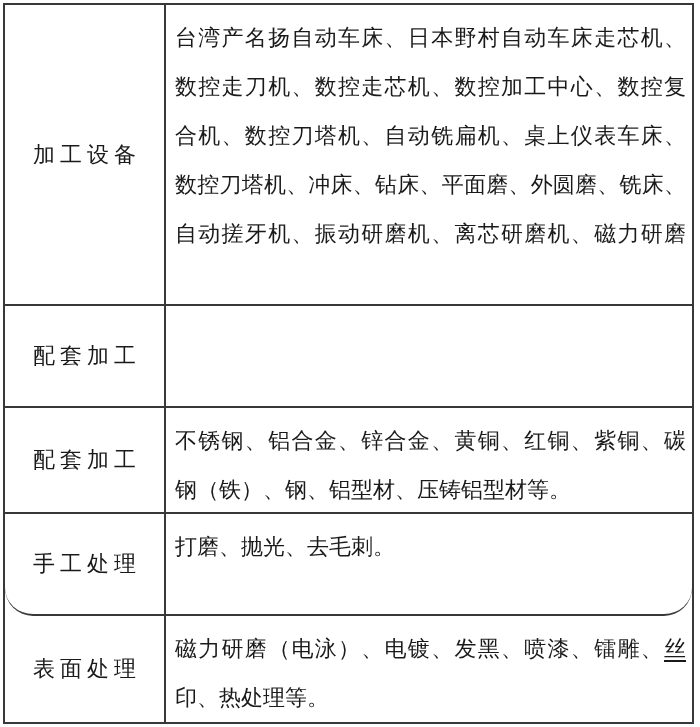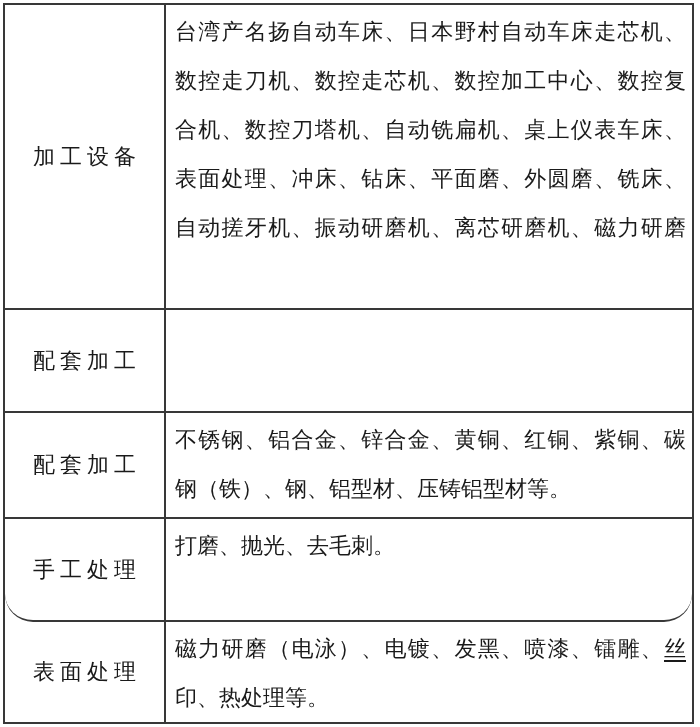--- a/index.html
+++ b/index.html
@@ -51,21 +51,21 @@
     flex-shrink: 0;
   }
   .label-cell span {
     letter-spacing: 5px;
     margin-right: -5px;
     white-space: nowrap;
   }
   .content-cell {
     flex: 1;
     box-sizing: border-box;
-    padding: 2px 6px 0 9px;
+    padding: 8px 6px 0 9px;
     overflow: hidden;
   }
   .line {
     font-size: 22px;
     line-height: 49px;
     white-space: normal;
   }
   .line.j {
     text-align: justify;
     text-align-last: justify;
@@ -82,21 +82,21 @@
 <div class="table">
 
   <div class="row r0">
     <div class="label-cell">
       <span>加工设备</span>
     </div>
     <div class="content-cell">
       <div class="line j">台湾产名扬自动车床、日本野村自动车床走芯机、</div>
       <div class="line j">数控走刀机、数控走芯机、数控加工中心、数控复</div>
       <div class="line j">合机、数控刀塔机、自动铣扁机、桌上仪表车床、</div>
-      <div class="line j">表面处理、冲床、钻床、平面磨、外圆磨、铣床、</div>
+      <div class="line j">数控刀塔机、冲床、钻床、平面磨、外圆磨、铣床、</div>
       <div class="line j">自动搓牙机、振动研磨机、离芯研磨机、磁力研磨</div>
     </div>
   </div>
 
   <div class="row r1">
     <div class="label-cell">
       <span>配套加工</span>
     </div>
   </div>
 

